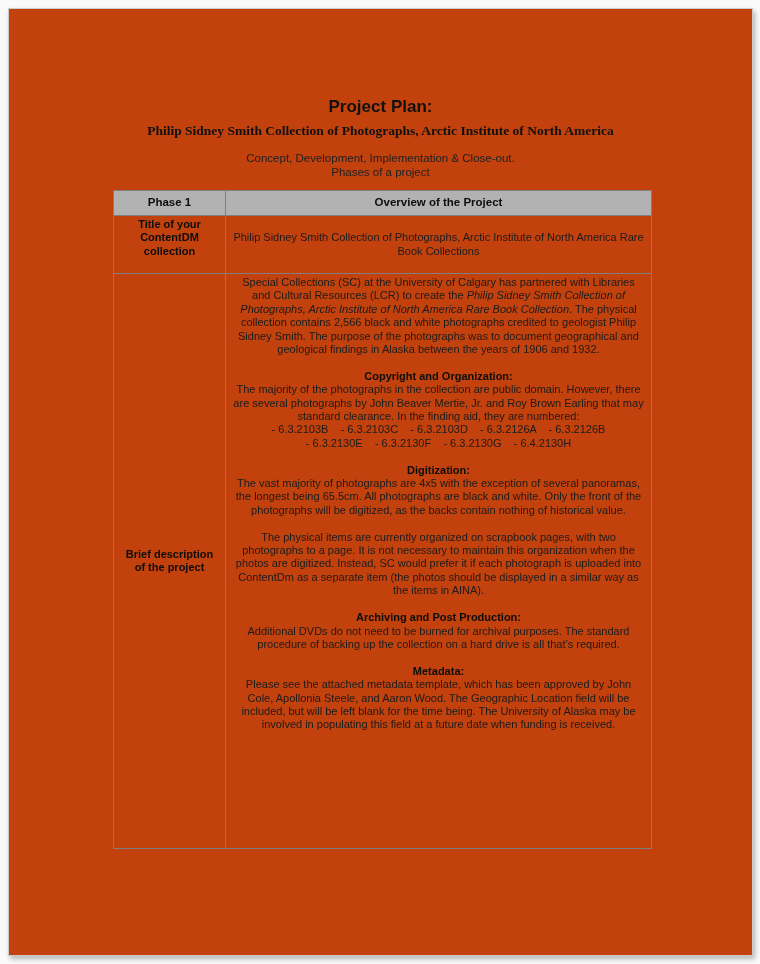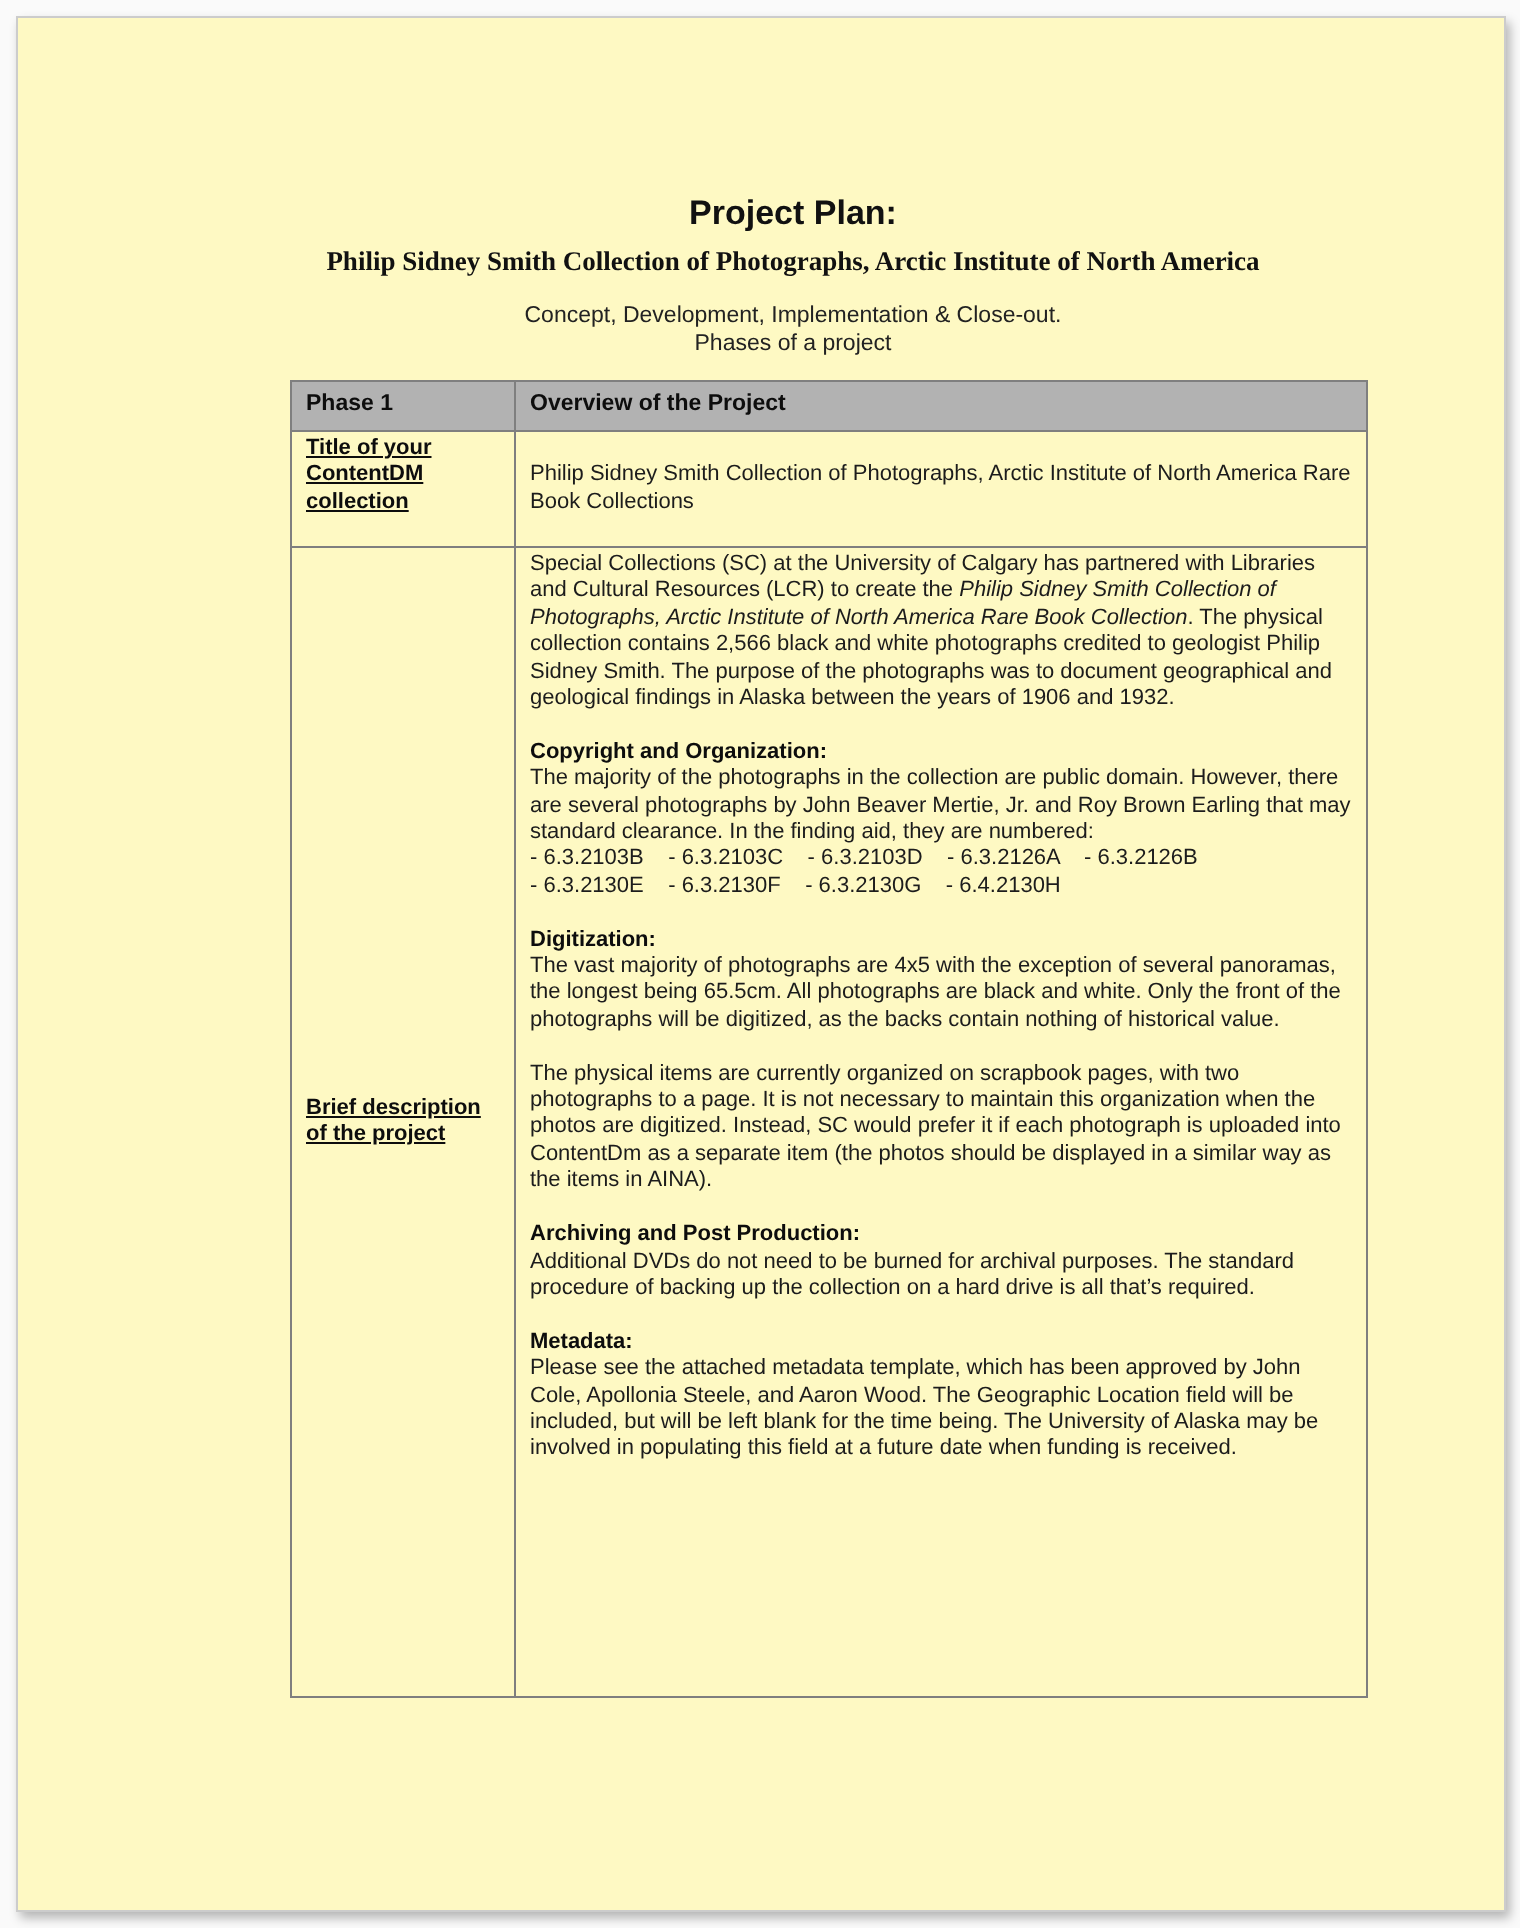--- a/index.html
+++ b/index.html
@@ -7,25 +7,24 @@
   body {
     background: #fafafa;
     font-family: "Liberation Sans", sans-serif;
     color: #1c1c1c;
     position: relative;
   }
   .page {
     position: absolute;
     left: 8px; top: 8px;
     width: 745px; height: 948px;
-    background: #fef9c3;
+    background: #c2410c;
     border: 1px solid #cccccc;
     box-shadow: 2px 3px 5px rgba(0,0,0,0.28);
     overflow: hidden;
-    padding-left: 32px;
   }
   .doc-title {
     margin-top: 88px;
     text-align: center;
     font-size: 17px;
     line-height: 19px;
     font-weight: bold;
     color: #111;
   }
   .doc-subtitle {
@@ -49,38 +48,37 @@
     width: 538px;
     border-collapse: collapse;
     table-layout: fixed;
   }
   table.plan col.c1 { width: 112px; }
   table.plan col.c2 { width: 426px; }
   table.plan th, table.plan td {
     border: 1px solid #7f7f7f;
     font-size: 11px;
     line-height: 13.4px;
-    text-align: left;
+    text-align: center;
     padding: 2px 7px;
     overflow: hidden;
   }
   table.plan th {
     background: #b2b2b2;
     font-size: 11.5px;
     font-weight: bold;
     height: 25px;
     vertical-align: middle;
     color: #0d0d0d;
   }
   td.row-label {
     font-weight: bold;
     vertical-align: top;
     padding-top: 4px;
     color: #0d0d0d;
-    text-decoration: underline;
   }
   tr.title-row { height: 58px; }
   tr.title-row td.row-value { vertical-align: middle; }
   tr.desc-row { height: 575px; }
   tr.desc-row td.row-label { vertical-align: middle; }
   td.desc-cell {
     vertical-align: top;
     padding-top: 4px;
     padding-right: 10px;
     margin-top: 16px;

